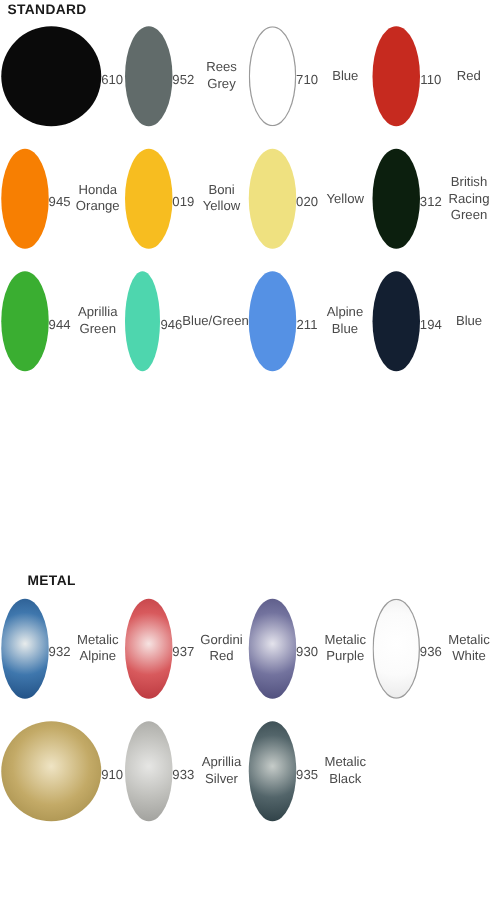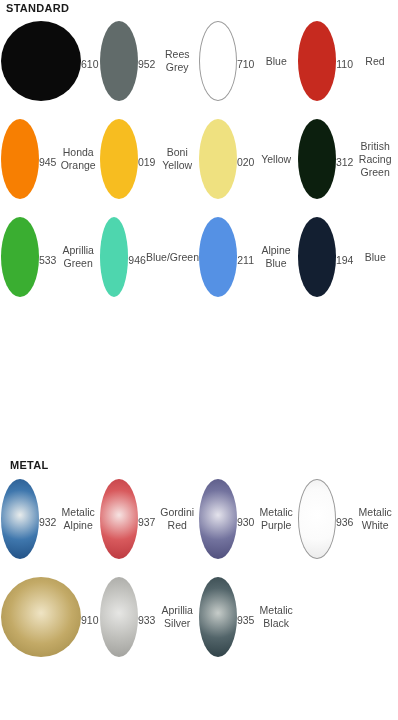--- a/index.html
+++ b/index.html
@@ -116,41 +116,41 @@
         <div class="swatch-code">020</div>
         <div class="swatch-name">Yellow</div>
       </div>
       <div class="swatch-cell">
         <div class="swatch-disc" style="background:#0c1f0e;"></div>
         <div class="swatch-code">312</div>
         <div class="swatch-name">British Racing Green</div>
       </div>
       <div class="swatch-cell">
         <div class="swatch-disc" style="background:#3aae31;"></div>
-        <div class="swatch-code">533</div>
+        <div class="swatch-code">944</div>
         <div class="swatch-name">Aprillia Green</div>
       </div>
       <div class="swatch-cell">
         <div class="swatch-disc" style="background:#4ed6ae;"></div>
         <div class="swatch-code">946</div>
         <div class="swatch-name">Blue/Green</div>
       </div>
       <div class="swatch-cell">
         <div class="swatch-disc" style="background:#5591e4;"></div>
         <div class="swatch-code">211</div>
         <div class="swatch-name">Alpine Blue</div>
       </div>
       <div class="swatch-cell">
         <div class="swatch-disc" style="background:#131f31;"></div>
         <div class="swatch-code">194</div>
         <div class="swatch-name">Blue</div>
       </div>
     </div>
 
-  <div class="section-header" id="metal-header" style="position: absolute; top: 459px; left: 4px;">METAL</div>
+  <div class="section-header" id="metal-header" style="position: absolute; top: 459px; left: 16px;">METAL</div>
 
   <div class="swatch-grid" id="metal-grid" style="position: absolute; top: 474px; left: 0px; row-gap: 18px;">
       <div class="swatch-cell">
         <div class="swatch-disc" style="background:radial-gradient(circle at 50% 45%, #e8ecec 0%, #3f77ad 52%, #1e4c80 100%);"></div>
         <div class="swatch-code">932</div>
         <div class="swatch-name">Metalic Alpine</div>
       </div>
       <div class="swatch-cell">
         <div class="swatch-disc" style="background:radial-gradient(circle at 50% 45%, #f6e3e2 0%, #d85a5d 52%, #b8353c 100%);"></div>
         <div class="swatch-code">937</div>

